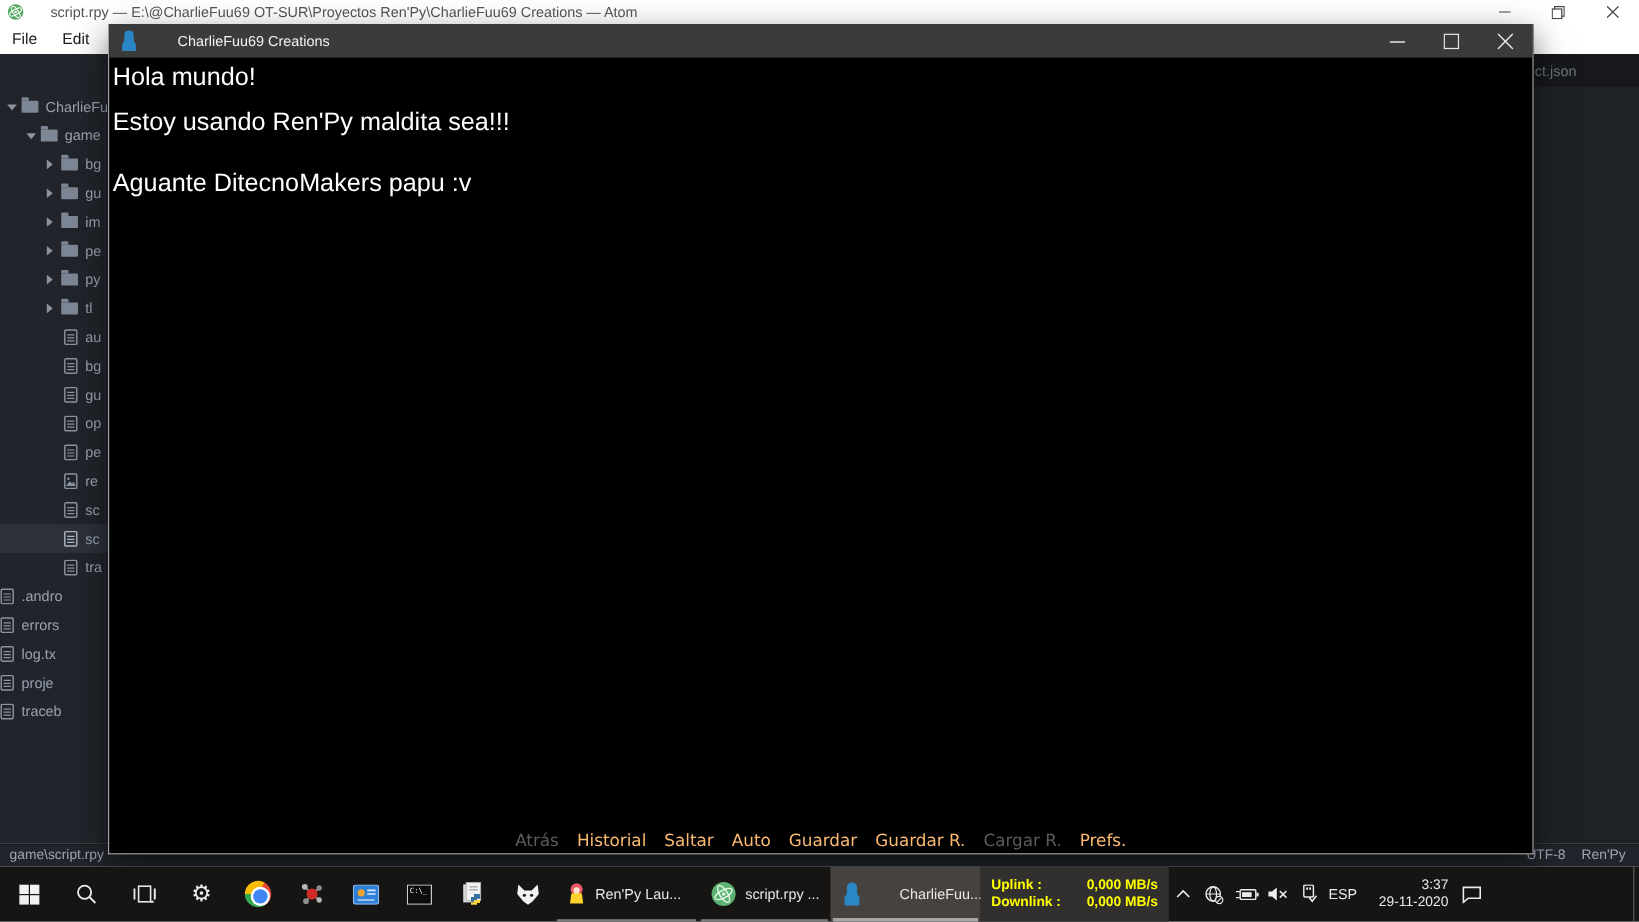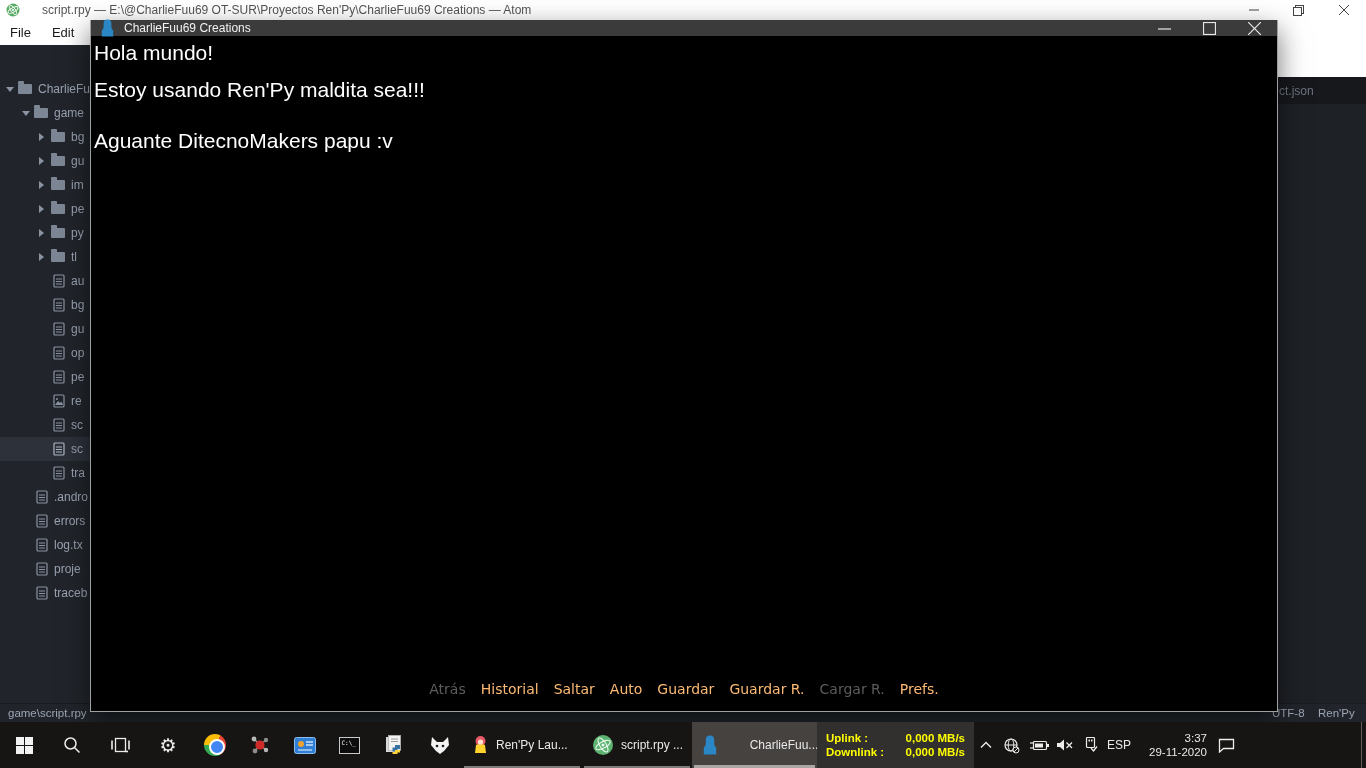--- a/index.html
+++ b/index.html
@@ -17,46 +17,46 @@
   #atom-menubar { position:absolute; left:0; top:20px; width:1366px; height:25px;
     background:#ffffff; display:flex; align-items:center; gap:21px; padding-left:10px; z-index:1; }
   #atom-menubar .mi { font-size:13px; color:#1a1a1a; }
 
   
   #tree-panel { position:absolute; left:0; top:45px; width:90px; height:658px;
     background:#21252b; overflow:hidden; z-index:2; padding-top:32px; }
   .trow { height:24px; display:flex; align-items:center; font-size:12px; color:#9aa2b1; white-space:nowrap; }
   .trow.sel { background:#2c313a; }
   .p0 { padding-left:6px; } .p1 { padding-left:22px; } .p2 { padding-left:39px; }
-  .pf2 { padding-left:53px; } .pf1 { padding-left:36px; }
+  .pf2 { padding-left:53px; } .pf1 { }
   .chev { width:12px; display:inline-flex; }
   .chev.down i { border-left:4px solid transparent; border-right:4px solid transparent; border-top:5px solid #8b93a1; }
   .chev.right i { border-top:4px solid transparent; border-bottom:4px solid transparent; border-left:5px solid #8b93a1; }
   .fold { width:14px; height:10px; background:#7d8694; border-radius:1px; position:relative; margin-right:6px; flex:none; }
   .fold:before { content:""; position:absolute; top:-3px; left:0; width:6px; height:3px; background:#7d8694; border-radius:1px 1px 0 0; }
   .ficon { margin-right:6px; flex:none; }
 
   
-  #right-strip { position:absolute; left:1277px; top:45px; width:89px; height:658px; z-index:2; background:#1e2126;margin-top:32px; }
+  #right-strip { position:absolute; left:1277px; top:45px; width:89px; height:658px; z-index:2; background:#1e2126; }
   #tab-bar { height:27px; background:#16181c; display:flex; align-items:center; }
   #tab-bar .tab-label { font-size:12px; color:#6e7582; padding-left:2px; }
 
   
   #status-bar { position:absolute; left:0; top:703px; width:1366px; height:19px;
     background:#21252b; border-top:1px solid #181b20; z-index:2; font-size:11.5px; color:#9da5b4; }
   #status-bar .left { position:absolute; left:8px; top:3px; }
   #status-bar .enc { position:absolute; left:1272px; top:3px; }
   #status-bar .gram { position:absolute; left:1318px; top:3px; }
 
   
   #game-window { position:absolute; left:90px; top:20px; width:1188px; height:692px;
     z-index:10; background:#000;
     border-left:1px solid #a0a0a0; border-right:1px solid #a0a0a0; border-bottom:1px solid #a0a0a0;
     box-shadow:0 10px 26px rgba(0,0,0,.55); }
-  #game-titlebar { height:16px; background:#3b3b3b; display:flex; align-items:center; }
+  #game-titlebar { height:28px; background:#3b3b3b; display:flex; align-items:center;gap:24px; }
   #game-titlebar .gicon { margin-left:9px; }
   #game-titlebar .gtitle { font-size:12px; color:#f2f2f2; margin-left:9px; }
   #game-titlebar .wc { width:45px; }
   #game-content { position:relative; width:100%; height:663px; }
   .dlg { position:absolute; left:3px; font-family:Liberation Sans, sans-serif; font-size:21px; color:#ffffff; white-space:nowrap; }
   #dlg1 { top:5px; } #dlg2 { top:42px; } #dlg3 { top:93px; }
   #quick-menu { position:absolute; left:0; right:0; bottom:2px; display:flex; justify-content:center; gap:15px;
     font-family:"DejaVu Sans", sans-serif; font-size:14px; }
   #quick-menu .qm { color:#fdba74; }
   #quick-menu .qm.dim { color:#5c5c5c; }

